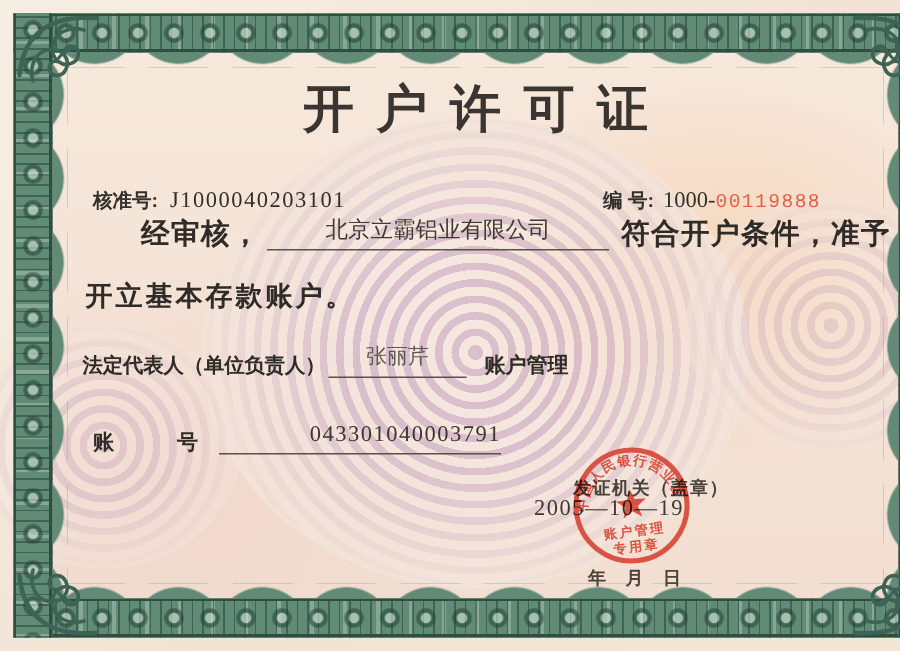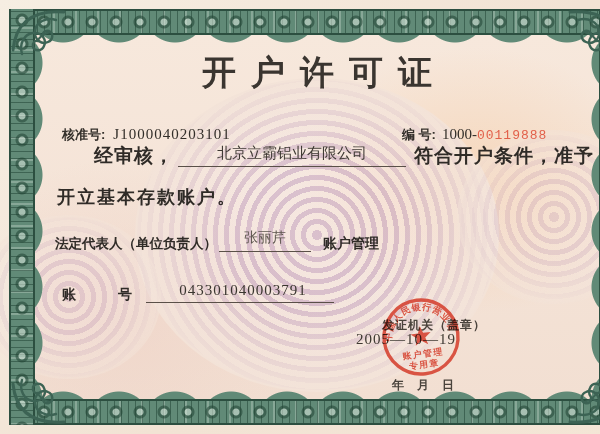--- a/index.html
+++ b/index.html
@@ -83,21 +83,21 @@
   .row-body2{top:185px;left:57px;font-size:18px;letter-spacing:2px;}
   .row-mid{top:233px;left:55px;display:flex;align-items:flex-end;}
   .small-lab{font-size:13.5px;font-weight:bold;color:#2f2b27;white-space:nowrap;}
   .rep-box{width:92px;font-size:14px;color:#5d564e;margin:0 0 1px 2px;}
   .rep-box span{display:inline-block;transform:translateY(-4px);}
   .bank-lab{margin-left:12px;font-size:14px;}
   .bank-box{width:160px;font-size:12.5px;color:#3e4048;margin:0 0 1px 2px;letter-spacing:.5px;}
   .bank-box span{display:inline-block;transform:translateY(-4px);}
   .row-acct{top:285px;left:62px;display:flex;align-items:flex-end;}
   .acct-lab{font-size:14px;font-weight:bold;color:#2f2b27;letter-spacing:14px;white-space:nowrap;}
-  .acct-box{width:182px;font-size:15px;color:#3a352f;text-align:center;padding-left:6px;letter-spacing:1px;margin:0 0 1px 0;}
+  .acct-box{width:182px;font-size:15px;color:#3a352f;text-align:right;padding-left:6px;letter-spacing:1px;margin:0 0 1px 0;}
   .acct-box span{display:inline-block;transform:translateY(-3px);}
   
   .seal-wrap{position:absolute;left:352px;top:296px;width:160px;height:124px;z-index:5;}
   .issuer-label{position:absolute;left:30px;top:21px;font-size:12px;font-weight:bold;
     color:#4a433c;letter-spacing:1px;z-index:3;mix-blend-mode:multiply;}
   .issue-date{position:absolute;left:4px;top:35px;font-size:15px;font-family:"Liberation Serif",serif;
     color:#3d3831;z-index:3;letter-spacing:1px;mix-blend-mode:multiply;}
   .date-units{position:absolute;left:40px;top:52px;font-size:12px;font-weight:bold;
     color:#4a433c;letter-spacing:13px;z-index:3;mix-blend-mode:multiply;margin-top:29px;}
   .seal{position:absolute;left:28px;top:0;width:82px;height:82px;transform:rotate(-7deg);

